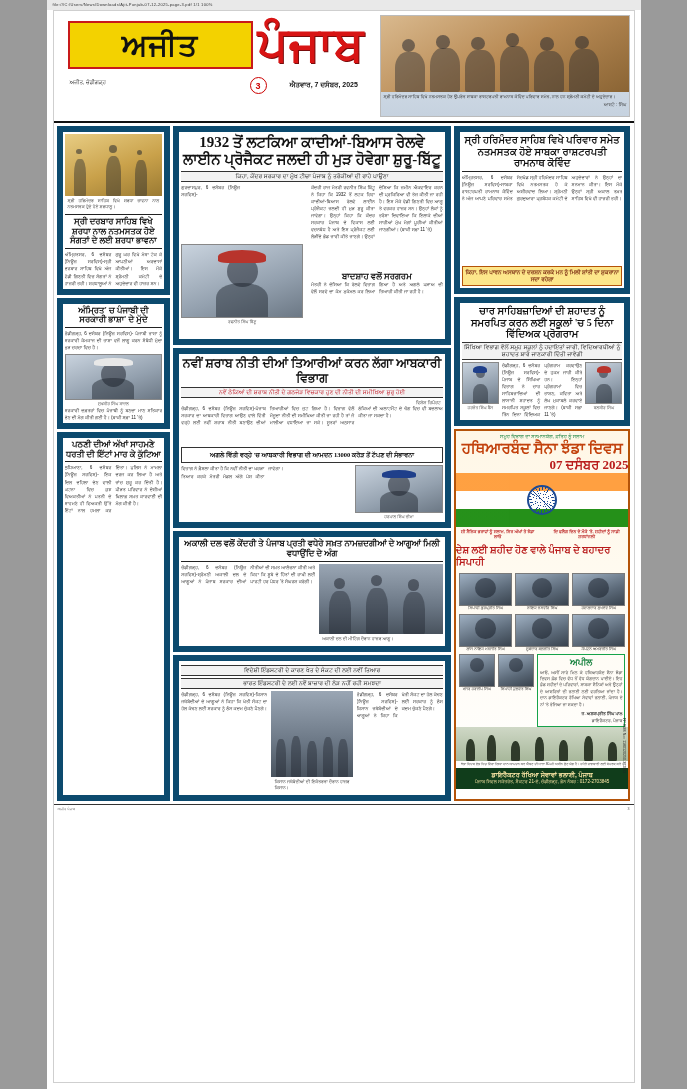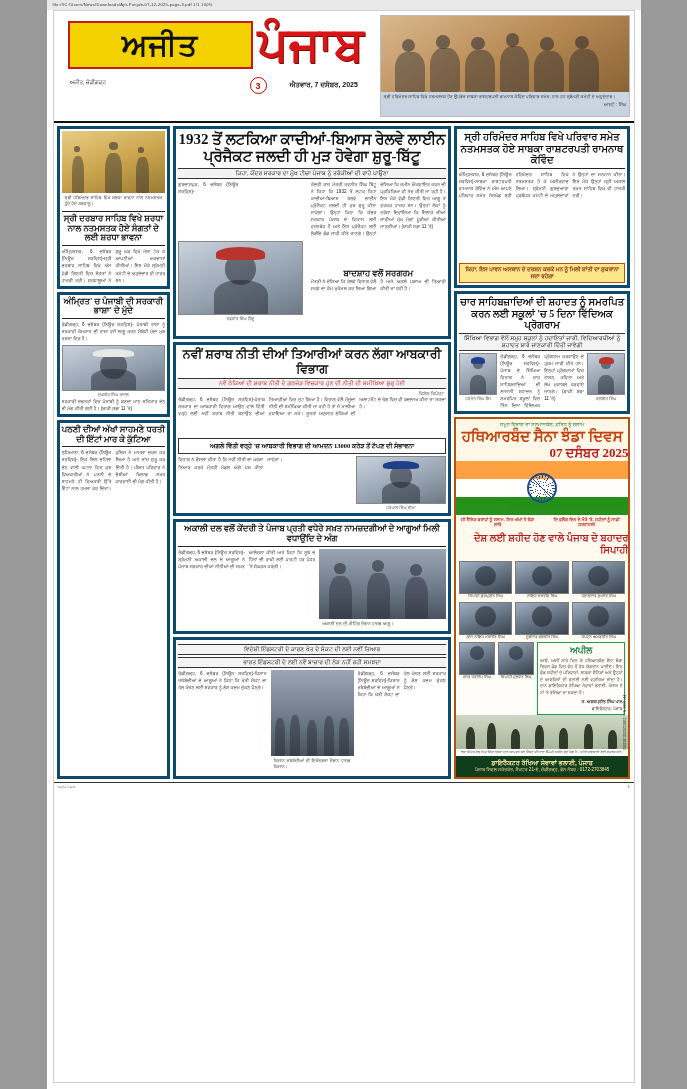--- a/index.html
+++ b/index.html
@@ -129,21 +129,21 @@
   .body {
     display: flex;
     padding: 3px;
     gap: 3px;
   }
   .col { display: flex; flex-direction: column; gap: 3px; }
   .colA { width: 132px; }
   .colB { width: 322px; }
   .colC { width: 205px; }
 
-  .box { border: 3px solid #0c4a6e; padding: 2px; background: #fff; }
+  .box { border: 6px solid #0c4a6e; padding: 2px; background: #fff; }
   .rule { border-top: 1px solid #222; margin: 2px 0; }
 
   .hl {
     font-family: "Liberation Serif", serif;
     font-weight: bold;
     color: #111;
     text-align: center;
     line-height: 1.15;
   }
   .hl.xl { font-size: 15px; }
@@ -261,21 +261,21 @@
     margin: -15px 0 0 -15px;
     border: 2px solid #0b3c8c;
     border-radius: 50%;
     background:
       repeating-conic-gradient(#0b3c8c 0 3deg, transparent 3deg 15deg);
   }
   .ad-sub {
     font-family: "Liberation Serif", serif;
     font-weight: bold;
     font-size: 10px;
-    text-align: right;
+    text-align: left;
     color: #b91c1c;
     line-height: 1.2;
     padding: 3px 0;
   }
   .hero-grid {
     display: grid;
     grid-template-columns: repeat(3, 1fr);
     gap: 3px;
     padding: 2px 3px;
   }

